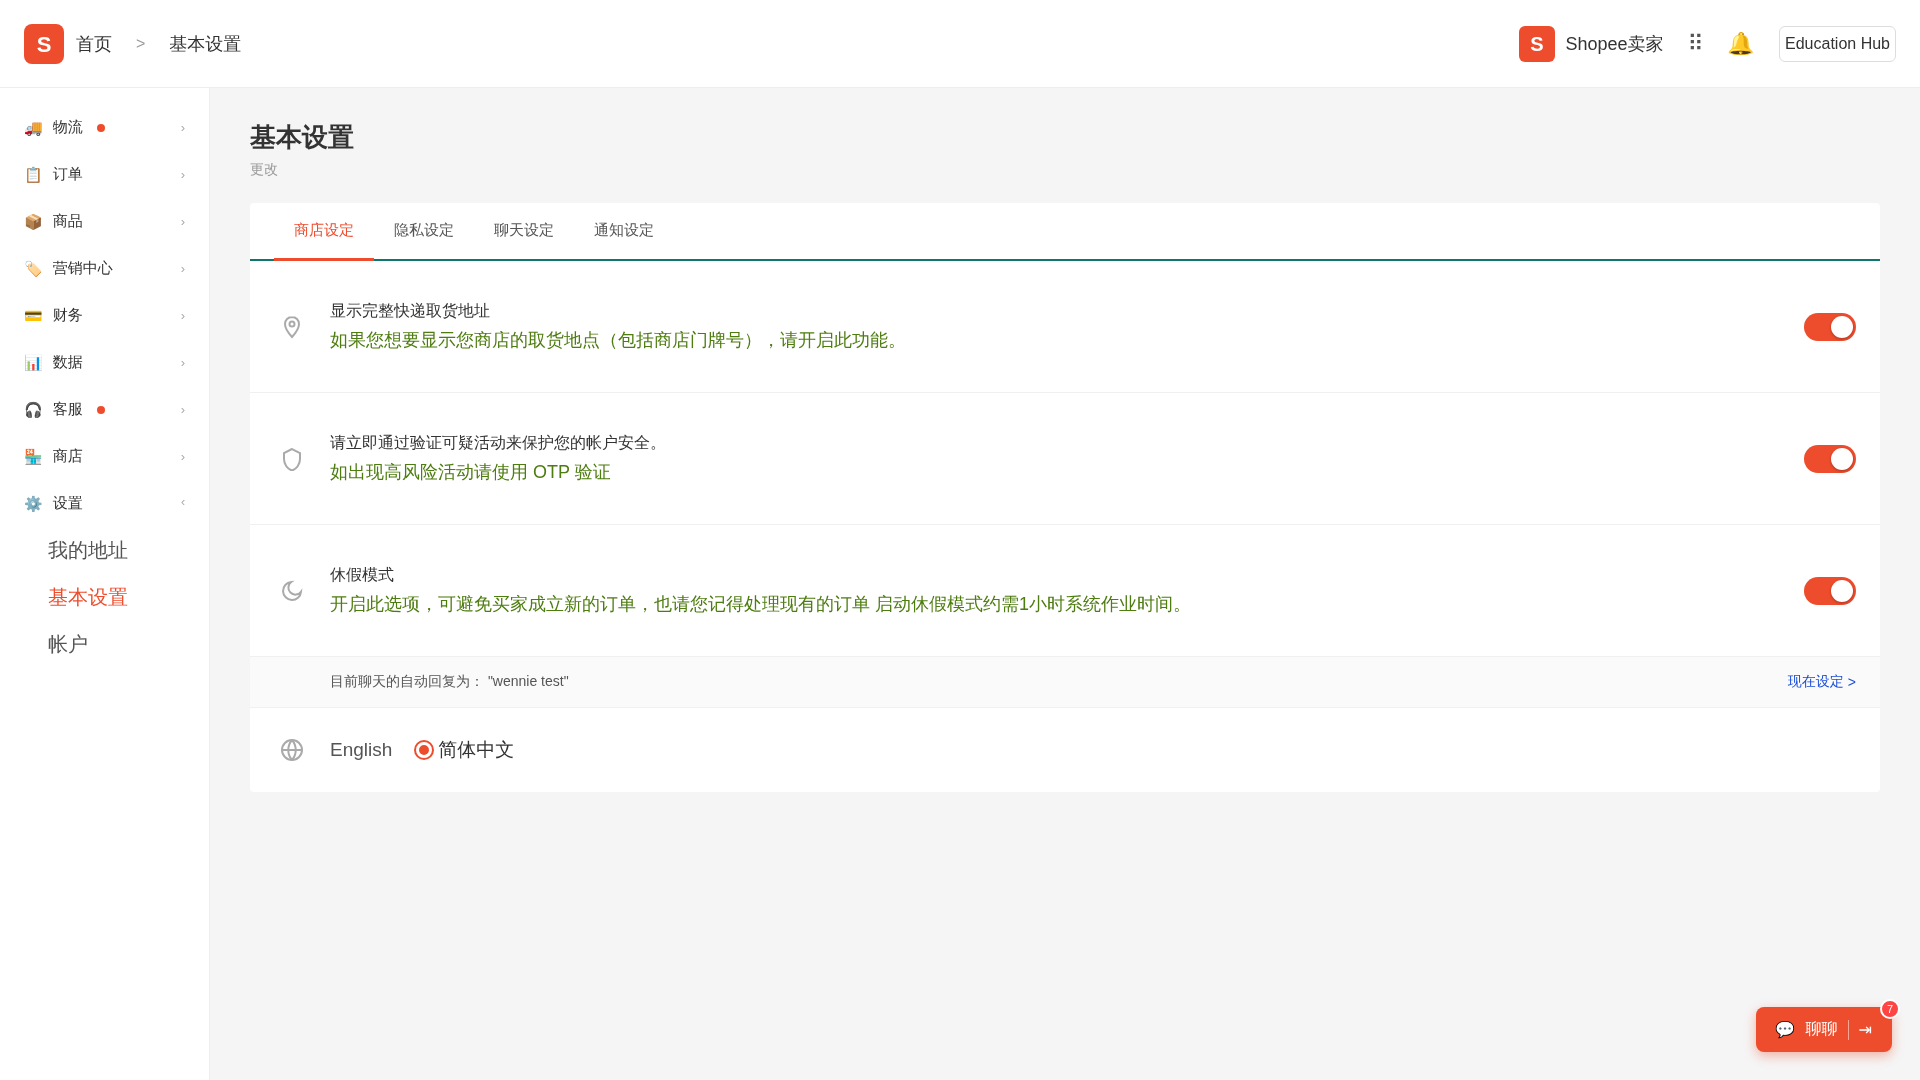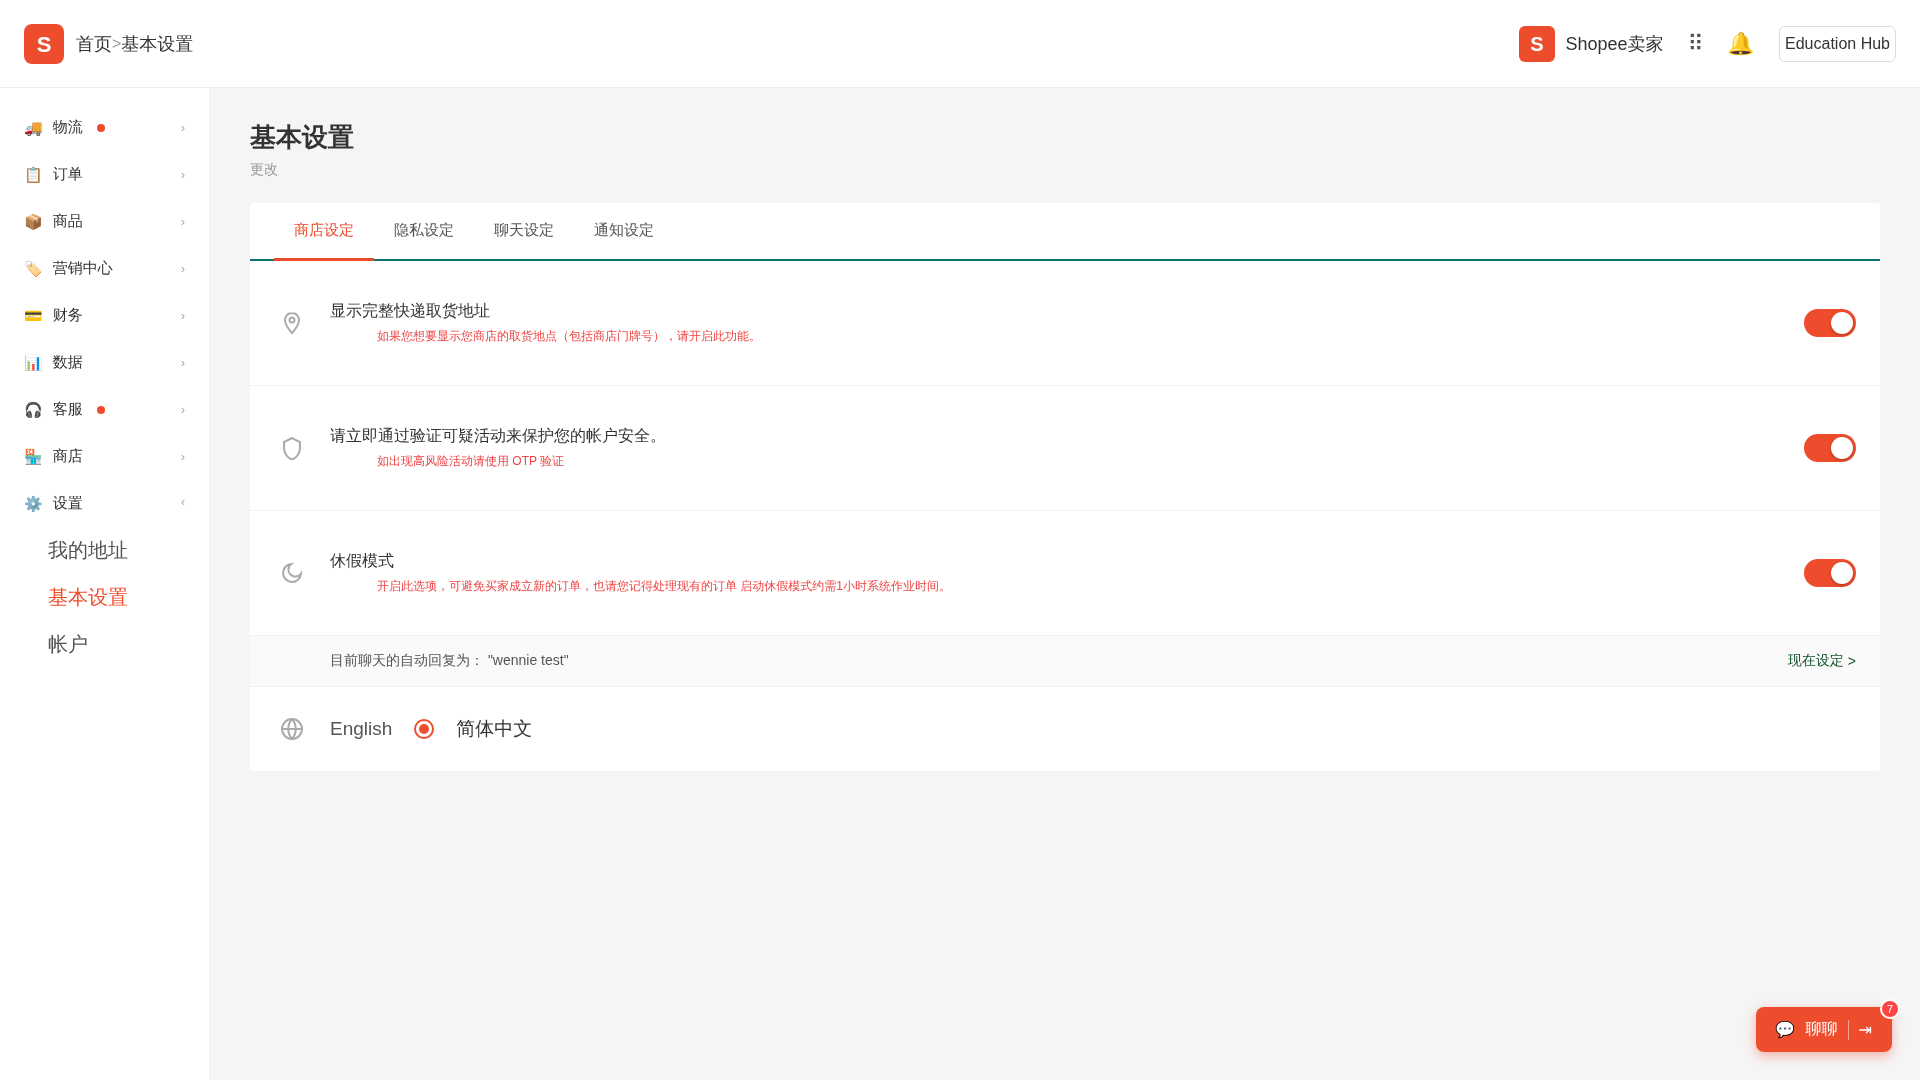--- a/index.html
+++ b/index.html
@@ -22,21 +22,21 @@
       align-items: center;
       gap: 12px;
     }
     .shopee-logo {
       width: 40px;
       height: 40px;
     }
     .breadcrumb {
       display: flex;
       align-items: center;
-      gap: 0;
+      gap: 24px;
       font-size: 18px;
       color: #333;
     }
     .breadcrumb-home { color: #333; text-decoration: none; }
     .breadcrumb-sep { color: #999; font-size: 16px; }
     .breadcrumb-current { color: #333; font-weight: 500; }
     .header-right {
       margin-left: auto;
       display: flex;
       align-items: center;
@@ -179,23 +179,22 @@
     .settings-row-content {
       flex: 1;
     }
     .settings-row-title {
       font-size: 16px;
       color: #333;
       font-weight: 500;
       margin-bottom: 6px;
     }
     .settings-row-desc {
-      font-size: 12px;
-      color: #ef4444;
-      margin-left: 47px;
+      font-size: 18px;
+      color: #4d7c0f;
     }
 
     
     .toggle {
       width: 52px;
       height: 28px;
       border-radius: 14px;
       background: #ee4d2d;
       position: relative;
       cursor: pointer;
@@ -218,21 +217,21 @@
       display: flex;
       align-items: center;
       padding: 16px 24px 16px 80px;
       background: #fafafa;
       border-bottom: 1px solid #f0f0f0;
       font-size: 14px;
       color: #555;
     }
     .auto-reply-text { flex: 1; }
     .auto-reply-link {
-      color: #14532d;
+      color: #1d4ed8;
       font-size: 14px;
       cursor: pointer;
       display: flex;
       align-items: center;
       gap: 4px;
     }
 
     
     .lang-row {
       display: flex;
@@ -240,21 +239,21 @@
       padding: 24px 24px;
       gap: 20px;
     }
     .lang-options {
       display: flex;
       align-items: center;
       gap: 24px;
       font-size: 19px;
     }
     .lang-option { color: #555; cursor: pointer; }
-    .lang-option.selected { display: flex; align-items: center; gap: 24px; color: #333; font-weight: 500; }
+    .lang-option.selected { display: flex; align-items: center; gap: 6px; color: #333; font-weight: 500; }
     .lang-radio {
       width: 16px; height: 16px;
       border-radius: 50%;
       background: #ee4d2d;
       border: 3px solid #fff;
       box-shadow: 0 0 0 2px #ee4d2d;
       display: inline-block;
     }
 
     

